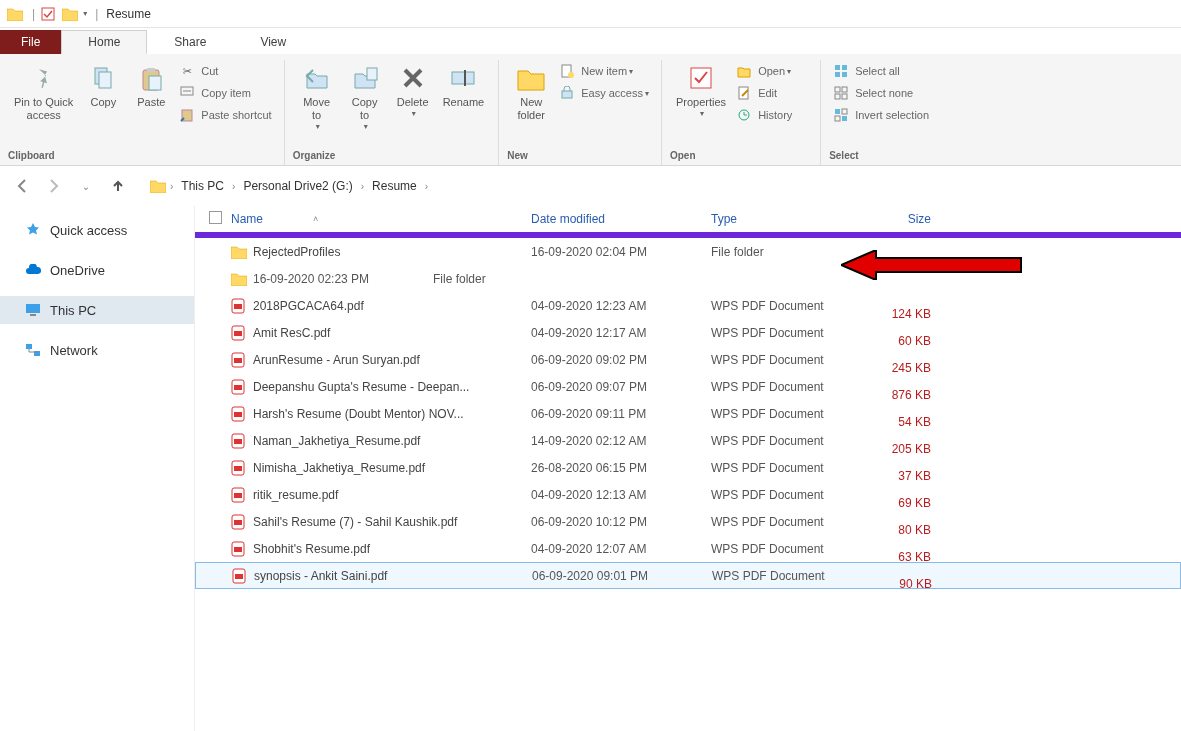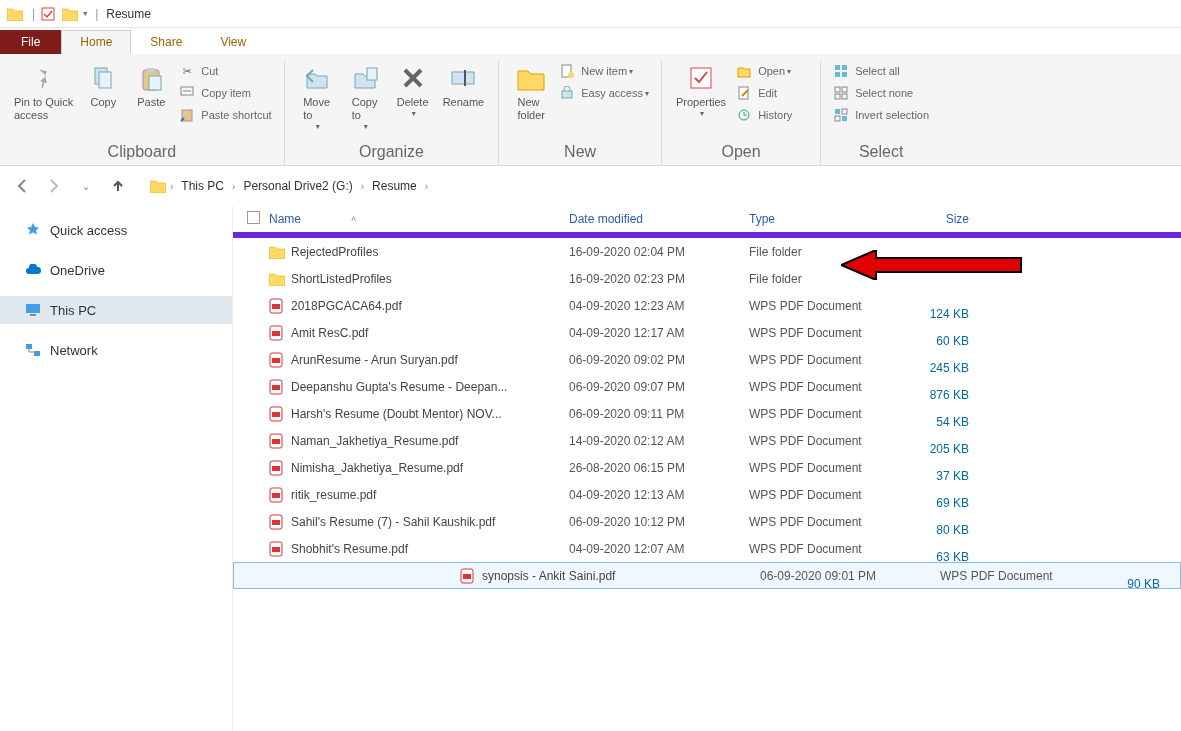--- a/index.html
+++ b/index.html
@@ -30,23 +30,23 @@
 .titlebar .dropdown-arrow {color:#666;font-size:8px;margin-right:4px;}
 
 
 .tabs {
   height: 26px;
   display:flex;
   align-items:flex-end;
   background:#fff;
 }
 .tab {
-  padding:4px 18px;
+  padding:4px 26px;
   font-size:12px;
-  color:#a16207;
+  color:#404040;
   border:1px solid transparent;
   cursor:default;
 }
 .tab.file {
   background:#7f1d1d;
   color:#fff;
   padding:4px 20px;
 }
 .tab.active {
   background:#f5f5f5;
@@ -64,31 +64,31 @@
 }
 .ribbon-group {
   border-right:1px solid #ddd;
   display:flex;
   flex-direction:column;
   justify-content:space-between;
   padding:0 8px 2px 8px;
 }
 .ribbon-group .row { display:flex; align-items:flex-start;}
 .ribbon-group .group-label {
-  text-align:center;
-  font-size:16px;
+  font-size:10px;
   color:#666;
   padding:2px 0;
+  font-weight:bold;
 }
 .rbtn-lg {
   display:flex;flex-direction:column;align-items:center;
   padding:2px 6px; color:#888; min-width:48px;
 }
 .rbtn-lg .icon {width:32px;height:32px;display:flex;align-items:center;justify-content:center;}
-.rbtn-lg .label {font-size:11px;margin-top:2px;line-height:1.2;color:#555;}
+.rbtn-lg .label {font-size:11px;margin-top:2px;text-align:center;line-height:1.2;color:#555;}
 .rbtn-sm {
   display:flex;align-items:center;
   padding:2px 4px;color:#666;height:22px;font-size:11px;min-width:80px;
 }
 .rbtn-sm .icon{width:16px;height:16px;margin-right:6px;display:flex;align-items:center;justify-content:center;}
 .small-col{display:flex;flex-direction:column;}
 .caret{font-size:8px;color:#666;margin-left:2px;}
 
 
 .navbar {
@@ -113,21 +113,21 @@
 }
 .breadcrumb .bc-item{color:#333;font-size:12px;padding:0 4px;}
 .breadcrumb .bc-sep{color:#888;font-size:10px;}
 
 
 .main {
   display:flex;
   height: calc(731px - 28px - 26px - 112px - 40px);
 }
 .sidebar {
-  width:233px;
+  width:195px;
   border-right:1px solid #eee;
   padding-top:10px;
 }
 .sb-item {
   display:flex;align-items:center;
   padding:5px 8px 5px 24px;
   font-size:13px;color:#333;
 }
 .sb-item.selected{background:#e0e9f0;}
 .sb-item .icon{width:18px;height:18px;margin-right:8px;display:flex;align-items:center;justify-content:center;}
@@ -150,27 +150,27 @@
 .col-size{width:90px;text-align:right;padding-right:20px;}
 .sort-arrow{font-size:9px;margin-left:50px;color:#888;}
 
 .file-row {
   display:flex;align-items:center;
   height:27px;
   padding-left:14px;
   font-size:12px;
   color:#444;
 }
-.file-row.selected{border:1px solid #88bbe8;background:#f0f8ff;justify-content:flex-end;}
+.file-row.selected{border:1px solid #88bbe8;background:#f0f8ff;}
 .file-row .fcheck{width:22px;}
 .file-row .ficon{width:22px;display:flex;align-items:center;}
 .file-row .fname{width:278px;white-space:nowrap;overflow:hidden;text-overflow:ellipsis;}
 .file-row .fdate{width:180px;color:#555;}
 .file-row .ftype{width:150px;color:#555;}
-.file-row .fsize{width:90px;text-align:right;color:#0369a1;padding-right:20px;margin-top:16px;}
+.file-row .fsize{width:90px;text-align:right;color:#b91c1c;padding-right:20px;margin-top:16px;}
 
 .checkbox-sq{width:13px;height:13px;border:1px solid #999;display:inline-block;}
 
 
 .arrow-annot{
   position:absolute;
   top:44px;
   right:155px;
   pointer-events:none;
 }
@@ -541,21 +541,20 @@
           <span class="ftype">File folder</span>
           <span class="fsize"></span>
         </div>
         <div class="file-row">
           <span class="fcheck"></span>
           <span class="ficon">
             <svg width="16" height="14">
               <path d="M0 2 h6 l2 2 h8 v10 h-16 z" fill="#ffd866" stroke="#d9a400" stroke-width="0.5"></path>
             </svg>
           </span>
-          <span class="fname">ShortListedProfiles</span>
           <span class="fdate">16-09-2020 02:23 PM</span>
           <span class="ftype">File folder</span>
           <span class="fsize"></span>
         </div>
         <div class="file-row">
           <span class="fcheck"></span>
           <span class="ficon">
             <svg width="14" height="16">
               <rect x="1" y="1" width="12" height="14" rx="2" fill="#fff" stroke="#d33"></rect>
               <rect x="3" y="6" width="8" height="5" fill="#d33"></rect>

